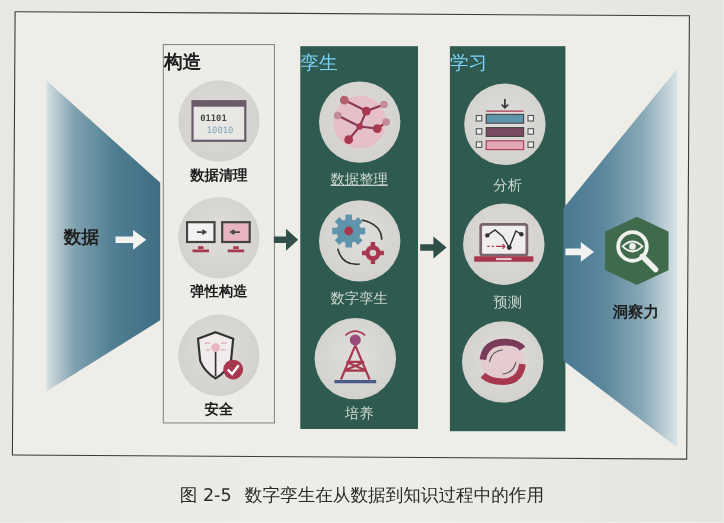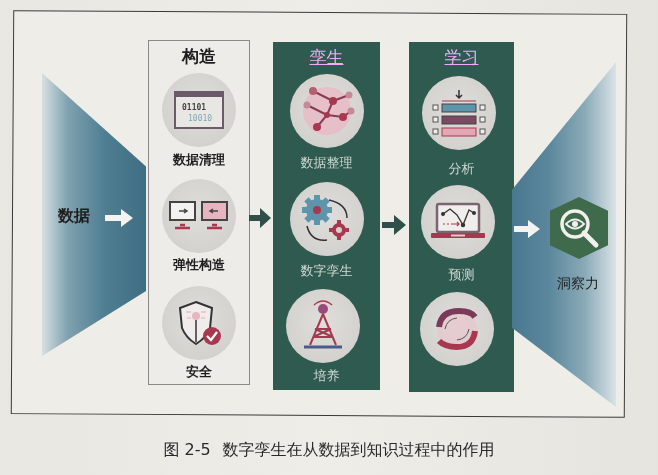--- a/index.html
+++ b/index.html
@@ -34,24 +34,24 @@
   }
   .col-twin {
     position: absolute; left: 273px; top: 42px; width: 107px; height: 348px;
     background: #2f5a4f;
   }
   .col-learn {
     position: absolute; left: 409px; top: 42px; width: 105px; height: 350px;
     background: #2f5a4f;
   }
   .col-title {
-    position: absolute; left: 0; width: 100%; text-align: center;
+    position: absolute; left: 0; width: 100%; 
     font-size: 17px; font-weight: bold;
   }
-  .col-title.light { color: #f0abfc; font-weight: normal; text-decoration: underline; }
+  .col-title.light { color: #7dd3fc; font-weight: normal; }
   .col-title.dark { color: #1e1e1e; }
   .circle {
     position: absolute; width: 74px; height: 74px; border-radius: 50%;
     background: radial-gradient(circle at 50% 45%, #e0dedb 0%, #d4d2cf 70%, #c9c7c4 100%);
     display: flex; align-items: center; justify-content: center;
   }
   .item-label {
     position: absolute; left: 0; width: 100%; text-align: center; font-size: 13px;
   }
   .item-label.dark { color: #1e1e1e; font-weight: bold; }
@@ -128,21 +128,21 @@
       <circle cx="16" cy="10" r="4" fill="#b36070"></circle>
       <circle cx="36" cy="20" r="4" fill="#a8384f"></circle>
       <circle cx="52" cy="14" r="3.5" fill="#c48a97"></circle>
       <circle cx="30" cy="34" r="3" fill="#a8384f"></circle>
       <circle cx="46" cy="36" r="4" fill="#a8384f"></circle>
       <circle cx="54" cy="30" r="3.5" fill="#c48a97"></circle>
       <circle cx="10" cy="24" r="3.5" fill="#c48a97"></circle>
       <circle cx="20" cy="46" r="4" fill="#a8384f"></circle>
     </svg>
   </div>
-  <div class="item-label light" style="top:112px;">数据整理</div>
+  <div class="item-label light" style="top:112px;text-decoration:underline;">数据整理</div>
   <div class="circle" style="left:17px; top:140px;">
     <svg width="56" height="54">
       <g transform="translate(18,18)">
         <circle r="11" fill="#5f95ab"></circle>
         <g fill="#5f95ab">
           <rect x="-3" y="-15" width="6" height="6"></rect>
             <rect x="-3" y="9" width="6" height="6"></rect>
           <rect x="-15" y="-3" width="6" height="6"></rect>
             <rect x="9" y="-3" width="6" height="6"></rect>
           <rect x="-3" y="-15" width="6" height="6" transform="rotate(45)"></rect>
@@ -230,17 +230,17 @@
   <path d="M2 8 H16 V2 L28 11 L16 20 V14 H2 Z" fill="#f3f3f1"></path>
 </svg>
 <div class="insight-hex">
   <svg width="44" height="44">
     <circle cx="18" cy="18" r="13" fill="none" stroke="#f0f0ec" stroke-width="3.5"></circle>
     <path d="M27 27 L39 39" stroke="#f0f0ec" stroke-width="5" stroke-linecap="round"></path>
     <path d="M9 18 Q18 9 27 18 Q18 27 9 18 Z" fill="none" stroke="#f0f0ec" stroke-width="1.8"></path>
     <circle cx="18" cy="18" r="3" fill="#f0f0ec"></circle>
   </svg>
 </div>
-<div class="label-dark" style="left:557px; top:275px; font-size:14px; font-weight:normal;">洞察力</div>
+<div class="label-dark" style="left:557px; top:275px; font-size:14px; font-weight:bold;">洞察力</div>
 
 <div class="caption">
   <span>图 2-5</span><span style="margin-right:0">数字孪生在从数据到知识过程中的作用</span>
 </div>
 
 </body></html>

